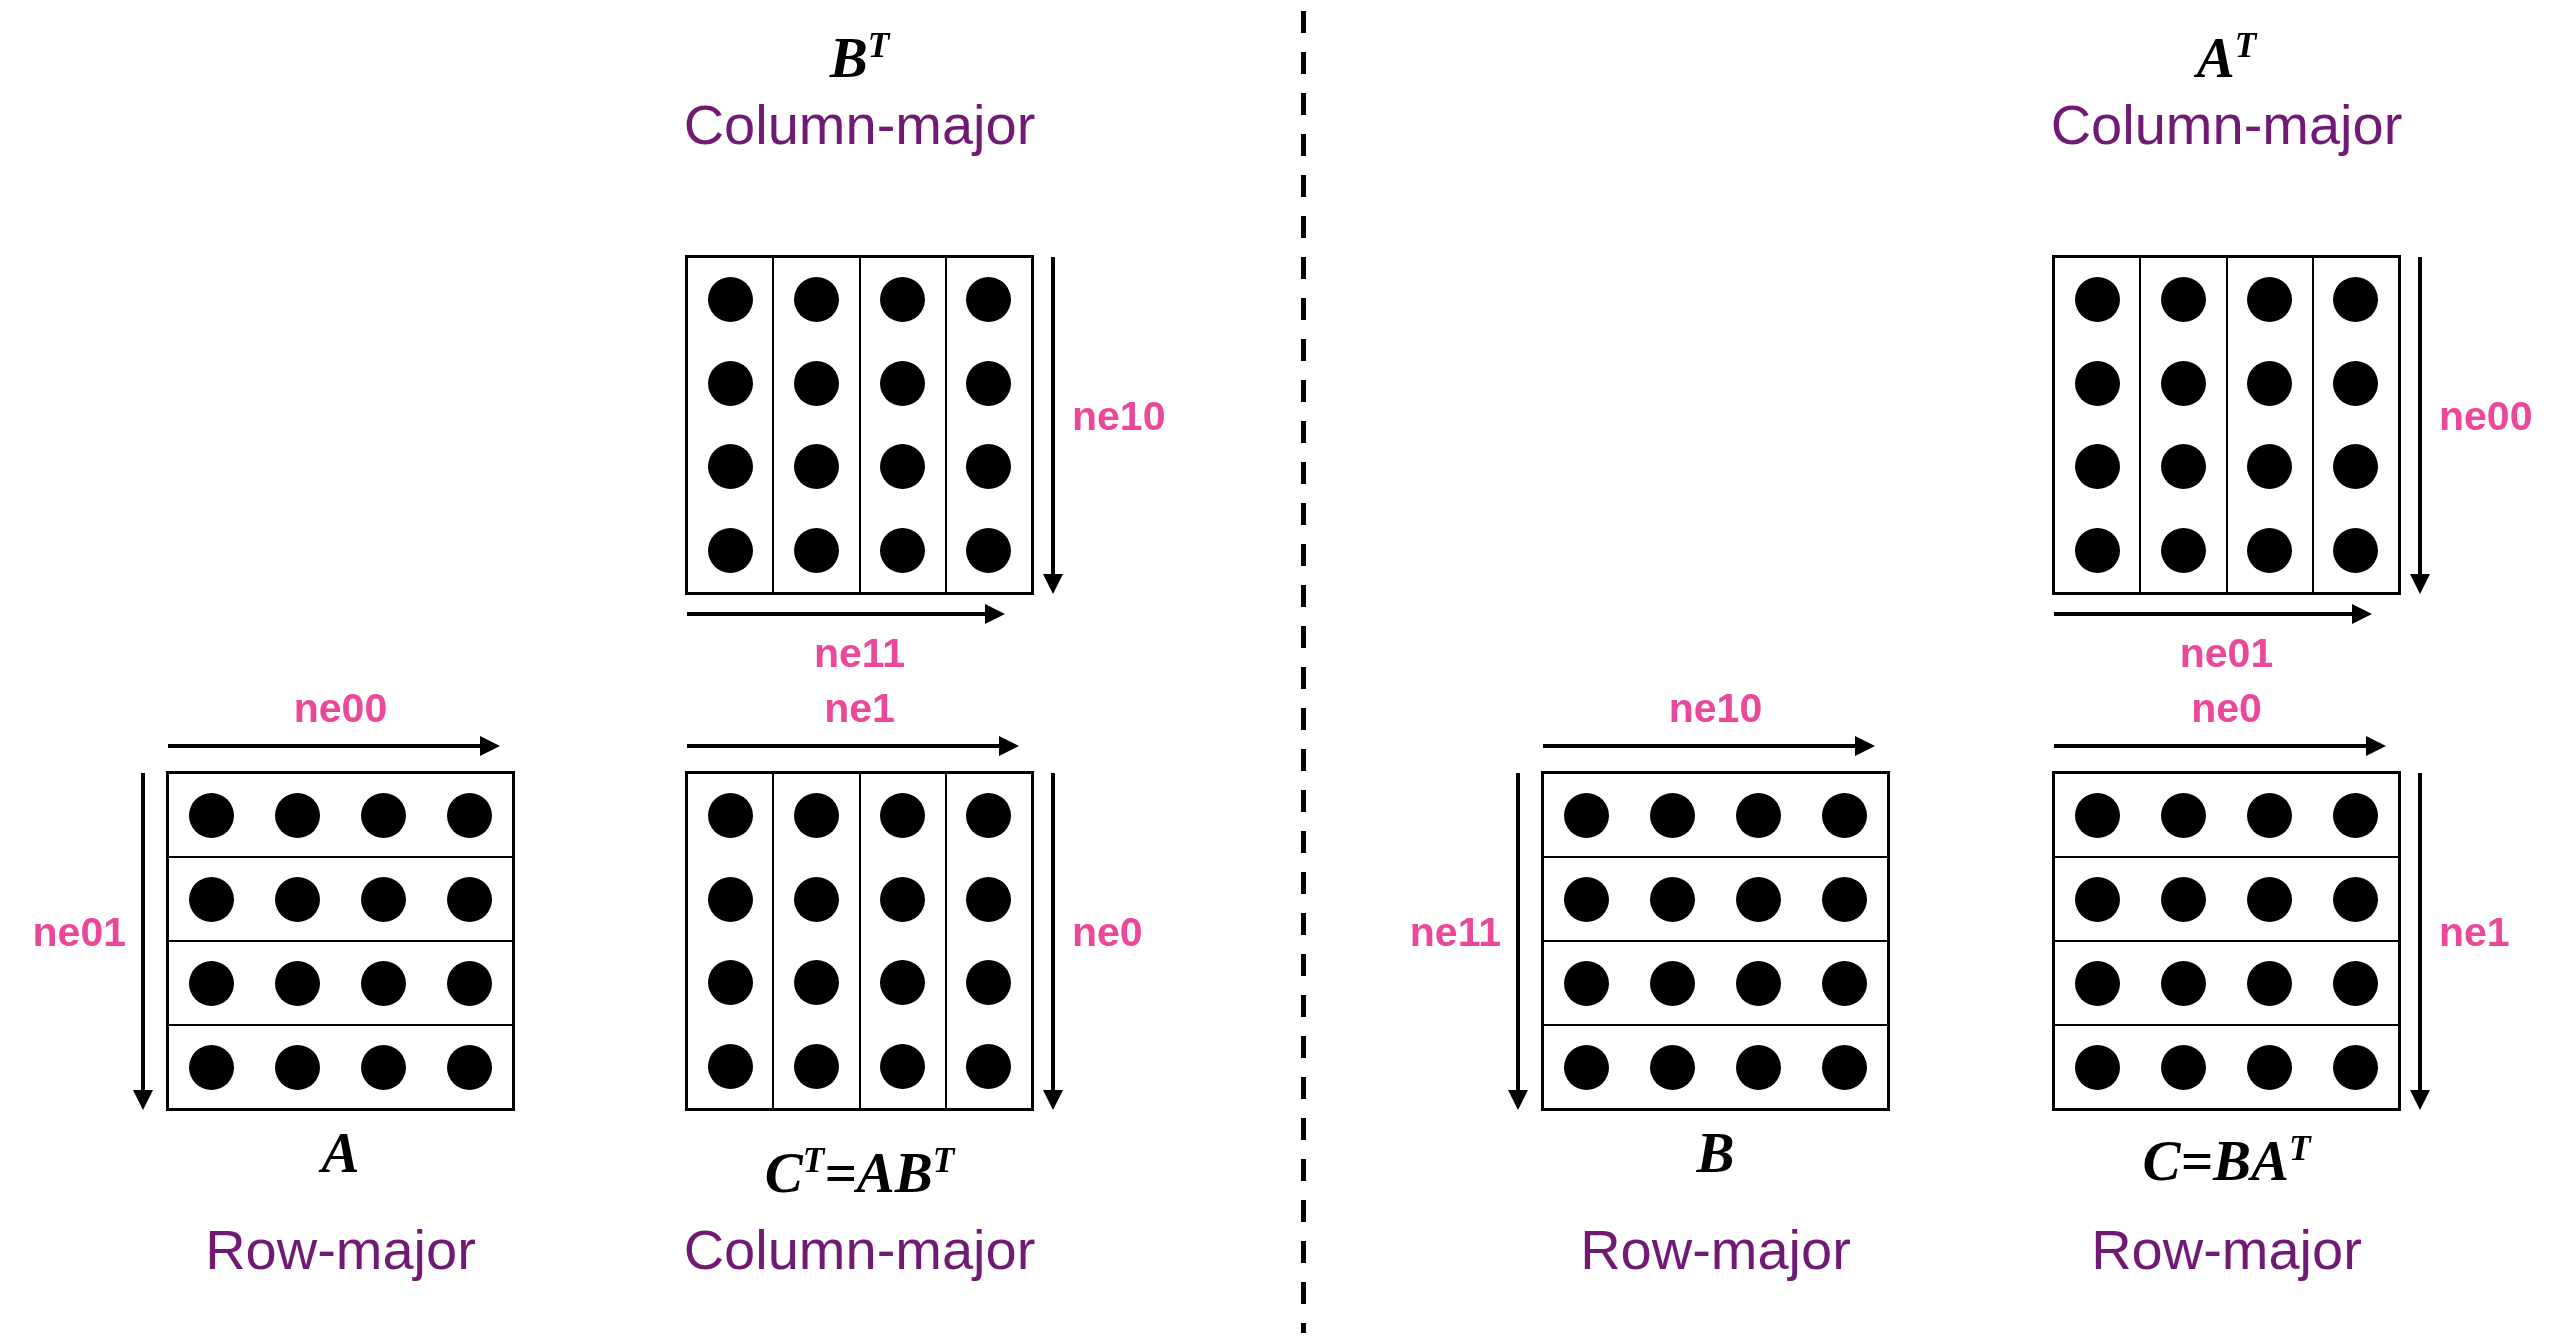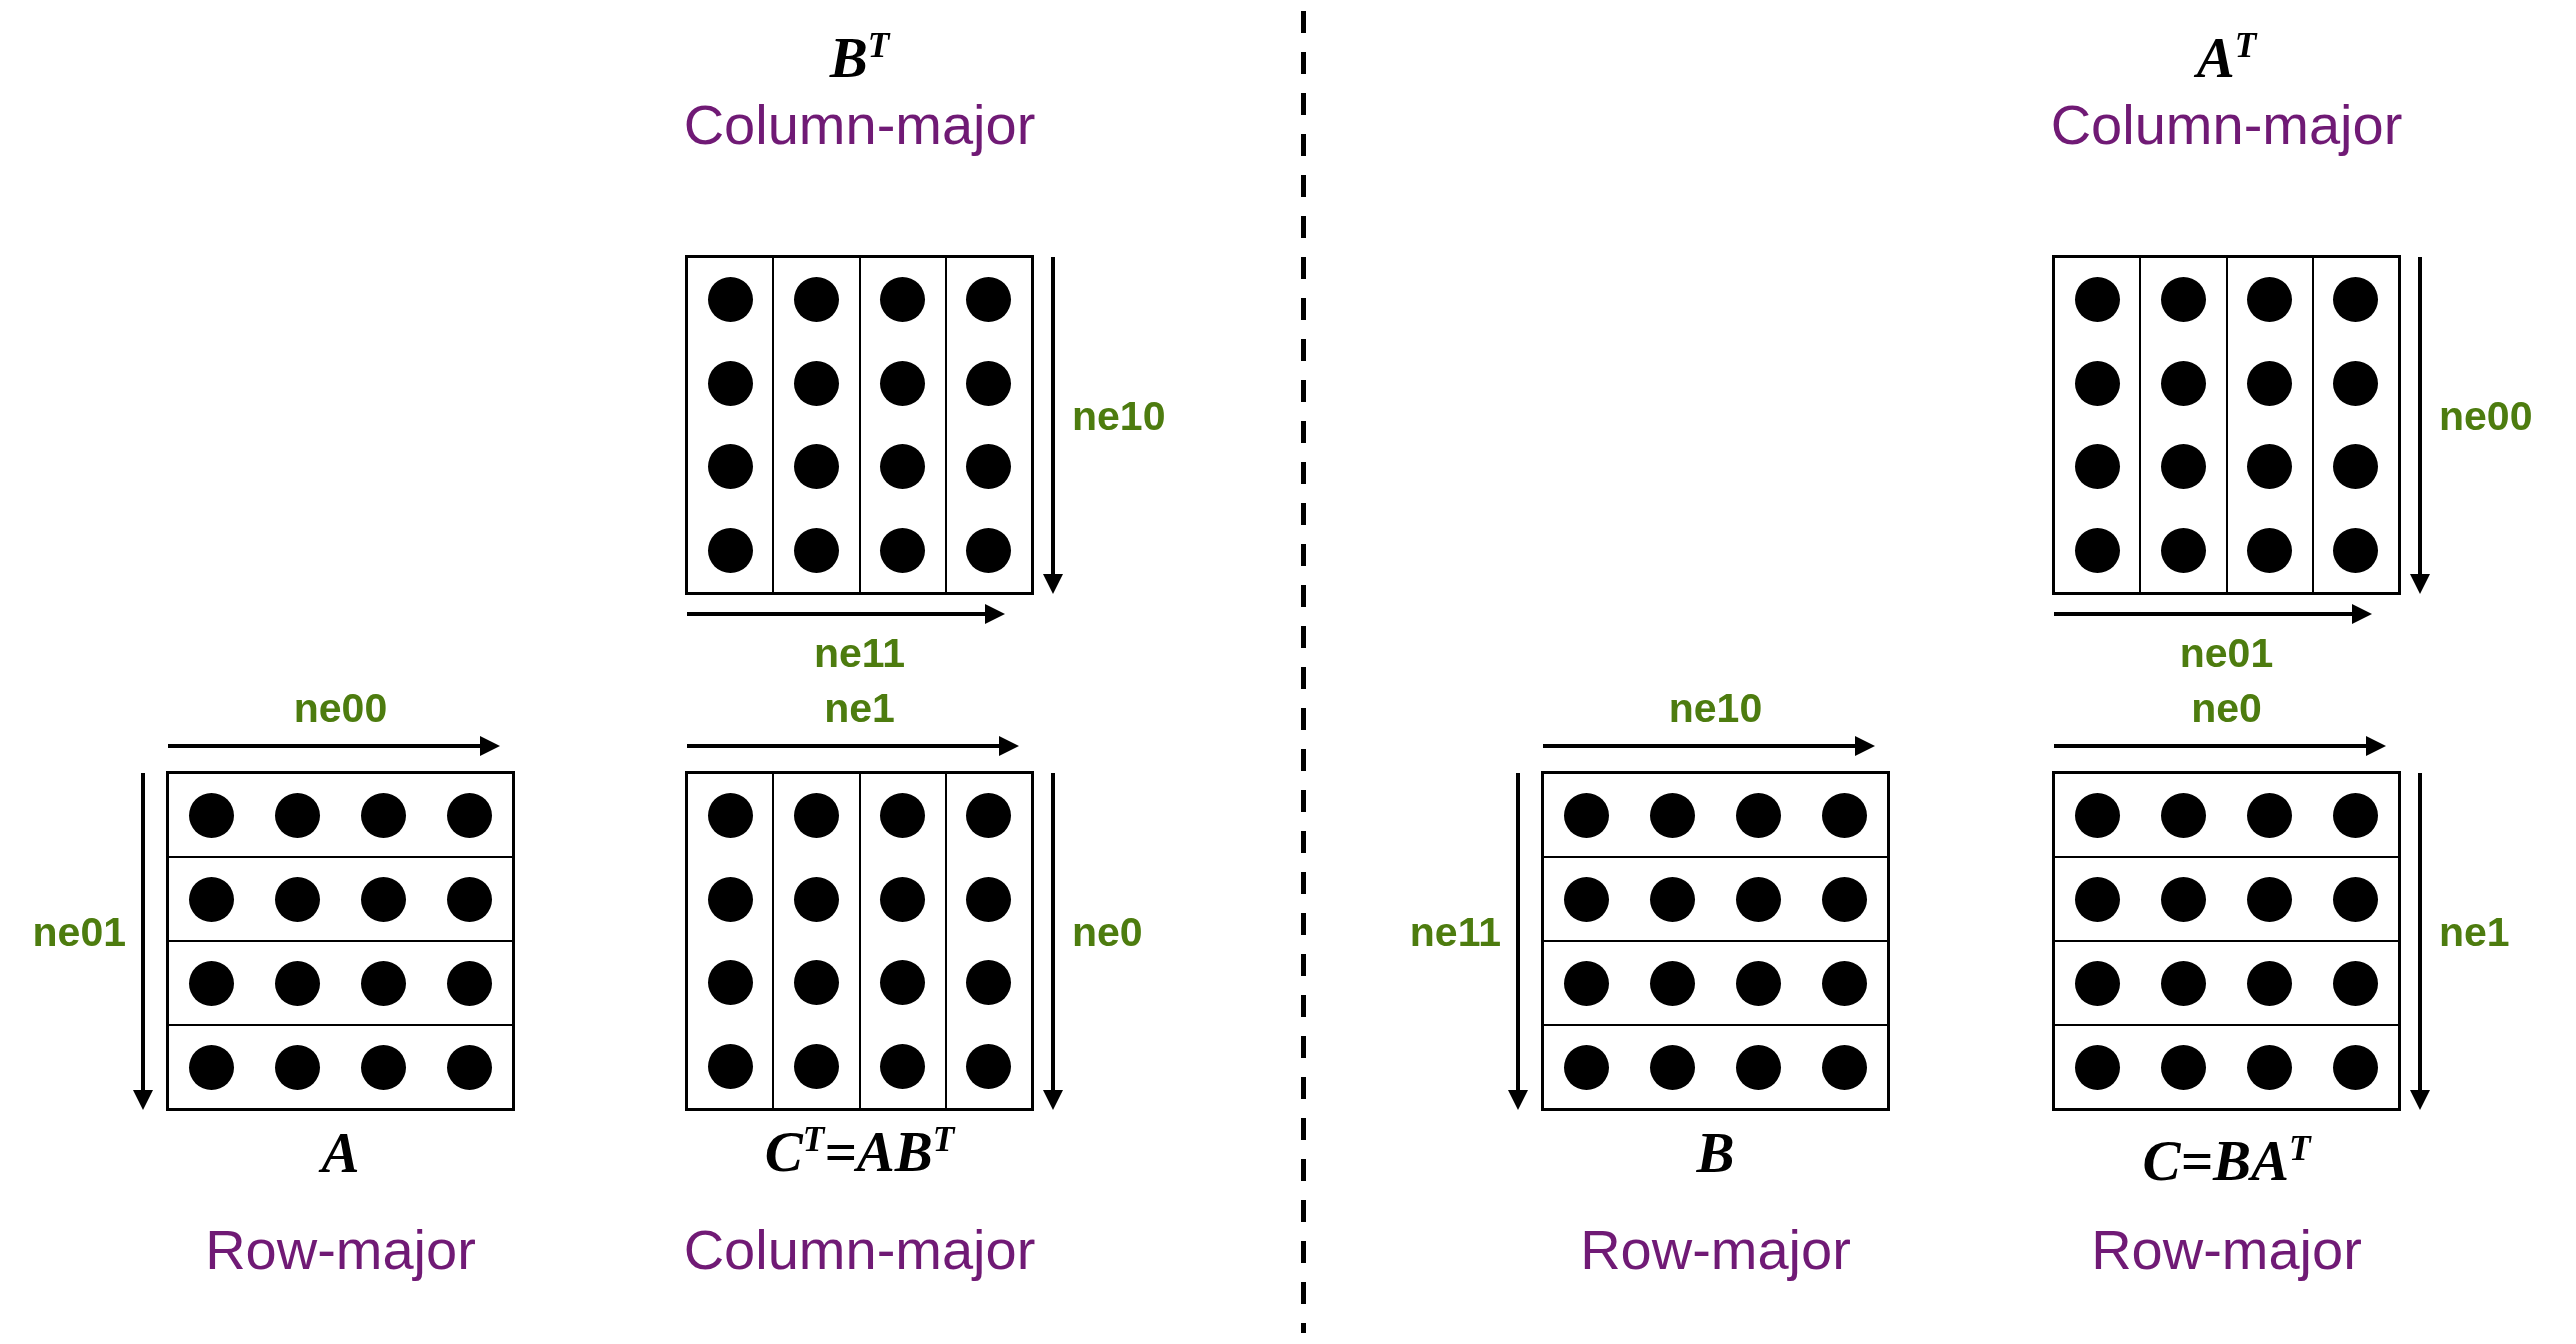--- a/index.html
+++ b/index.html
@@ -29,21 +29,21 @@
     border-left:20px solid #000; border-top:10px solid transparent; border-bottom:10px solid transparent;
   }
   .arrow-v { position:absolute; width:3.6px; background:#000; }
   .arrow-v::after {
     content:""; position:absolute; bottom:-18px; left:-8px; width:0; height:0;
     border-top:20px solid #000; border-left:10px solid transparent; border-right:10px solid transparent;
   }
 
   .ne-label {
     position:absolute; font-weight:bold; font-size:41px; line-height:45px;
-    white-space:nowrap; color:#4d7c0f;
+    white-space:nowrap; color:#ec4899;
   }
   .ne-label.center { text-align:center; }
   .ne-label.rightalign { text-align:right; }
 
   .math-title {
     position:absolute; left:50%; transform:translateX(-50%);
     font-family:"Liberation Serif", serif; font-style:italic; font-weight:bold;
     font-size:57px; line-height:1.1; white-space:nowrap; color:#000;
   }
   .math-title sup { font-size:0.62em; }
@@ -157,21 +157,21 @@
         </div>
         <div class="cell">
           <div class="dot"></div>
           <div class="dot"></div>
           <div class="dot"></div>
           <div class="dot"></div>
         </div>
       </div>
     <div class="arrow-v" style="left:366px; top:1.8px; height:319px;"></div>
     <div class="ne-label" style="left:387px; top:139px;">ne0</div>
-    <div class="math-title" style="top:350px;"><span>C</span><sup>T</sup><span>=AB</span><sup>T</sup></div>
+    <div class="math-title" style="top:371px;"><span>C</span><sup>T</sup><span>=AB</span><sup>T</sup></div>
     <div class="layout-label" style="top:448px;">Column-major</div>
   </div>
 
   <div class="divider"></div>
 
   <div class="mgroup" style="left:2052px; top:255px;border-radius:26px;">
     <div class="math-title" style="top:-228px;"><span>A</span><sup>T</sup></div>
     <div class="layout-label" style="top:-161px;">Column-major</div>
     <div class="matrix-box column">
         <div class="cell">

